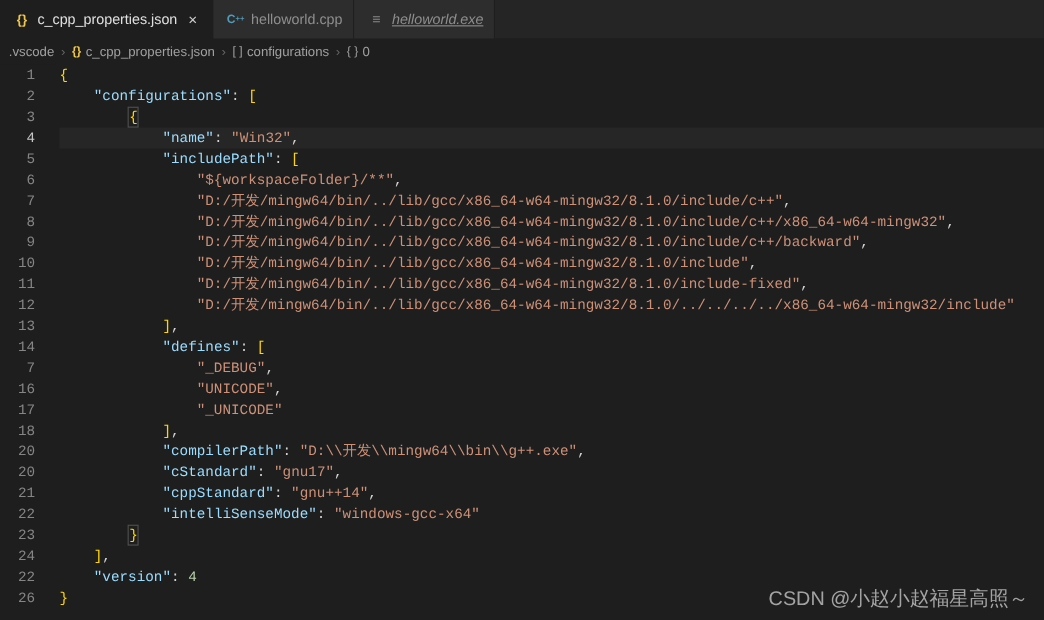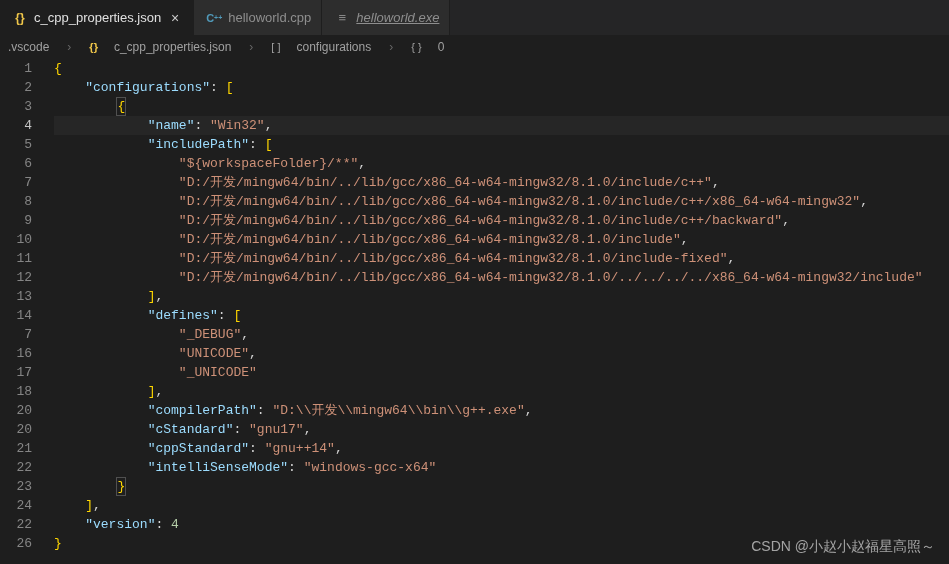--- a/index.html
+++ b/index.html
@@ -45,21 +45,21 @@
 
 .breadcrumb {
   display: flex;
   align-items: center;
   height: 24px;
   padding: 0 8px;
   background: #1e1e1e;
   font-size: 12px;
   font-family: -apple-system, 'Segoe UI', sans-serif;
   color: #a0a0a0;
-  gap: 16px;
+  gap: 4px;
 }
 .breadcrumb-sep { color: #666; margin: 0 2px; }
 .breadcrumb-icon { font-size: 11px; }
 .bc-braces { color: #f0c74a; font-weight: bold; }
 .bc-brackets { color: #a0a0a0; }
 
 .editor {
   display: flex;
   height: calc(100% - 59px);
 }
@@ -91,21 +91,21 @@
 .p-punct { color: #d4d4d4; }
 
 .highlight-box { border: 1px solid #505050; display: inline-block; line-height: 17px; }
 
 .watermark {
   position: absolute;
   bottom: 8px;
   right: 14px;
   color: #d0d0d0;
   font-family: -apple-system, 'Microsoft YaHei', sans-serif;
-  font-size: 14px;
+  font-size: 18px;
   opacity: 0.75;
 }
 </style>
 </head>
 <body>
 
 <div class="tabs">
   <div class="tab active">
     <span class="tab-icon icon-braces">{}</span>
     <span>c_cpp_properties.json</span>

